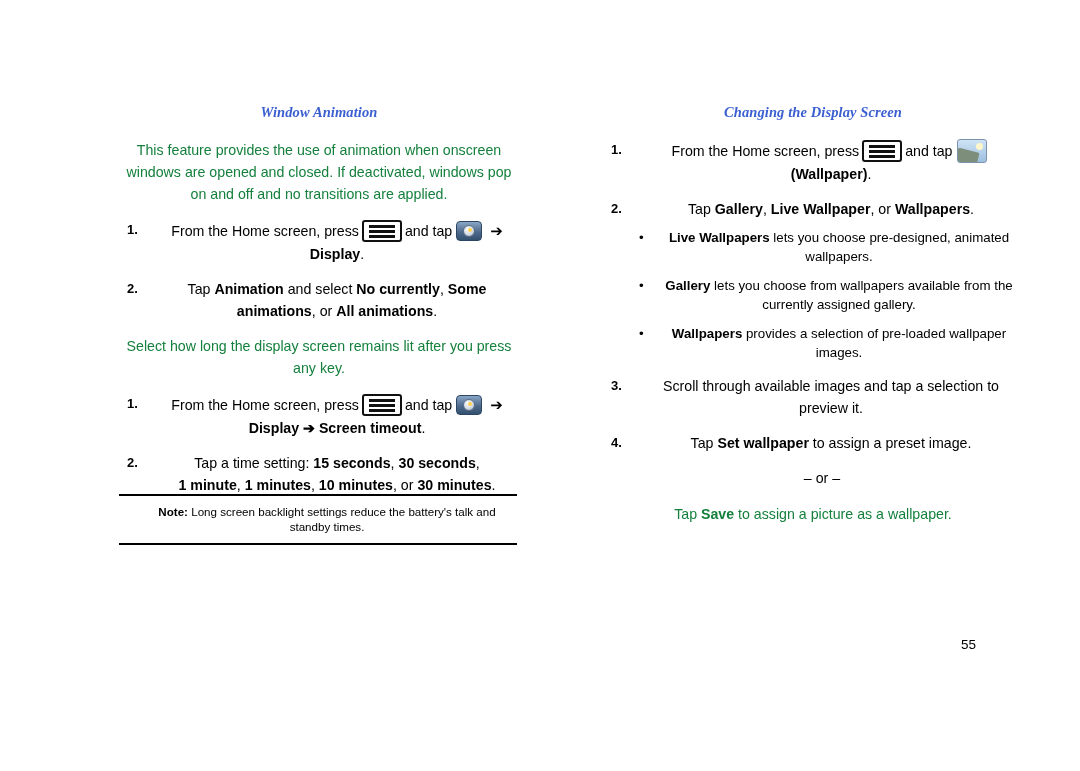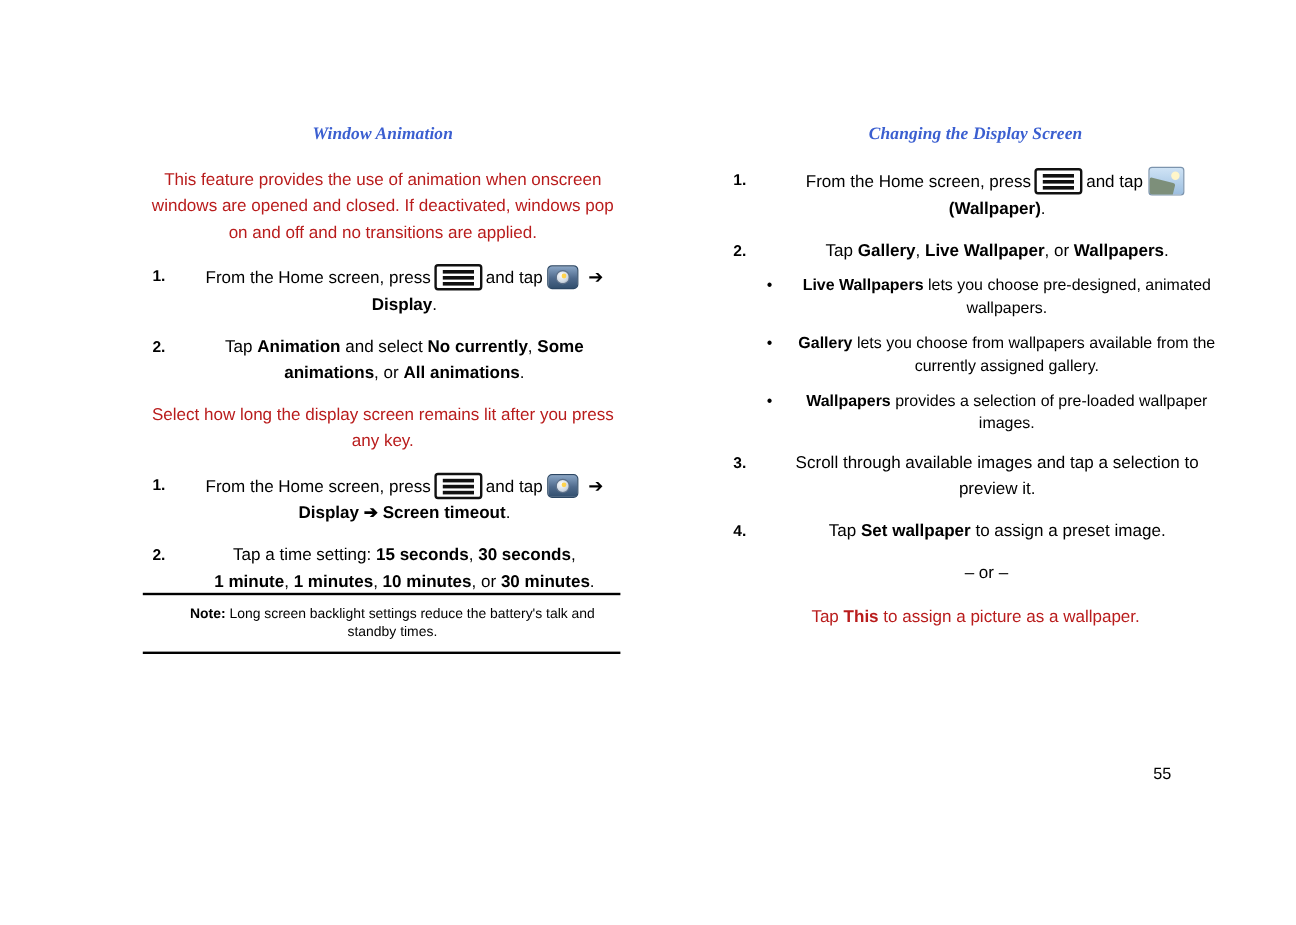--- a/index.html
+++ b/index.html
@@ -37,21 +37,21 @@
     color: #3b5fd0;
     margin: 0 0 18px 0;
     letter-spacing: 0.1px;
   }
   h2.section.spaced { margin-top: 28px; }
 
   p.body {
     font-size: 14.2px;
     line-height: 22px;
     margin: 0 0 14px 0;
-    color: #b91c1c;
+    color: #15803d;
   }
   .indent-1 { margin-left: 18px; }
 
   ol.steps {
     list-style: none;
     margin: 0;
     padding: 0;
   }
   ol.steps > li {
     position: relative;
@@ -293,19 +293,19 @@
       </li>
       <li class="tight">
         <span class="num">4.</span>
         <span>Tap </span><b>Set wallpaper</b><span> to assign a preset image.</span>
       </li>
     </ol>
 
     <div class="or-sep">– or –</div>
 
     <p class="body indent-1" style="margin-top:14px;">
-      <span>Tap </span><b>This</b><span> to assign a picture as a wallpaper.</span>
+      <span>Tap </span><b>Save</b><span> to assign a picture as a wallpaper.</span>
     </p>
   </div>
 
   <div class="page-number">55</div>
 
 </div>
 
 </body></html>

